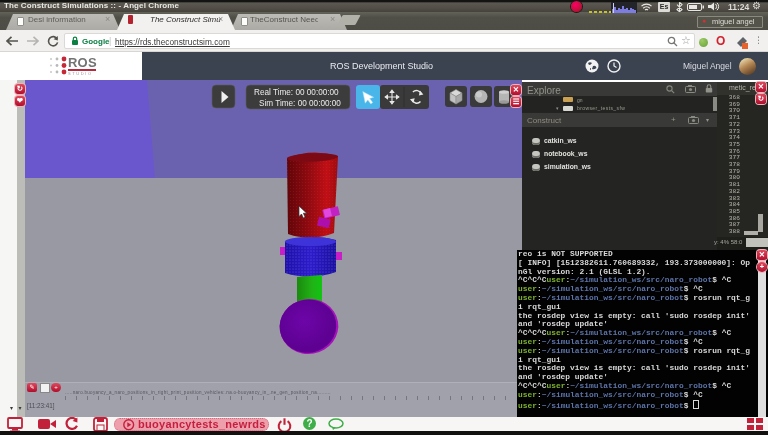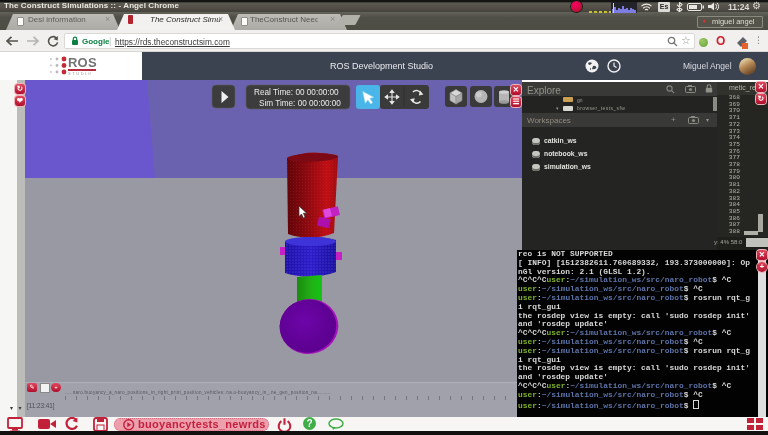--- a/index.html
+++ b/index.html
@@ -318,21 +318,21 @@
     <path d="M2.2 4 V2.6 A1.8 1.8 0 0 1 5.8 2.6 V4" fill="none" stroke="#92928a" stroke-width="1.1"></path>
   </svg>
 <div class="abs" style="left:522px;top:96px;width:195px;height:16px;background:#232321;"></div>
 <div class="abs" style="left:563px;top:97px;width:10px;height:5px;background:#caa052;border-radius:1px;"></div>
 <div class="abs" style="left:577px;top:97px;font-size:5px;color:#9d9d95;">gn</div>
 <div class="abs" style="left:556px;top:105px;font-size:5px;color:#90908a;">▾</div>
 <div class="abs" style="left:563px;top:106px;width:10px;height:5px;background:#d8d8d2;border-radius:1px;"></div>
 <div class="abs" style="left:577px;top:105px;font-size:5px;color:#9d9d95;letter-spacing:0.4px;">browser_tests_sfw</div>
 <div class="abs" style="left:713px;top:97px;width:4px;height:14px;background:#8a8a84;"></div>
 <div class="abs" style="left:522px;top:113px;width:195px;height:14px;background:#393937;"></div>
-<div class="abs" style="left:527px;top:116px;font-size:8px;color:#928c80;">Workspaces</div>
+<div class="abs" style="left:527px;top:116px;font-size:8px;color:#928c80;">Construct</div>
 <div class="abs" style="left:671px;top:115px;font-size:8px;color:#92928a;">+</div>
 <svg class="abs" style="left:688px;top:116px;" width="11" height="8">
     <rect x="0.5" y="1.5" width="10" height="6" rx="1" fill="none" stroke="#8a8a82"></rect>
     <rect x="3" y="0" width="4" height="2" fill="#8a8a82"></rect>
     <circle cx="5.5" cy="4.5" r="1.6" fill="#8a8a82"></circle>
   </svg>
 <div class="abs" style="left:706px;top:116px;font-size:6px;color:#92928a;">▾</div>
 <div class="abs" style="left:532px;top:138px;width:8px;height:7px;background:#c6c6c0;border-radius:3px;border:none;box-shadow:inset 0 -2px 0 #6e6e68;"></div>
 <div class="abs" style="left:544px;top:137px;font-size:6.8px;font-weight:bold;color:#e2e2de;">catkin_ws</div>
 <div class="abs" style="left:532px;top:151px;width:8px;height:7px;background:#c6c6c0;border-radius:3px;border:none;box-shadow:inset 0 -2px 0 #6e6e68;"></div>

